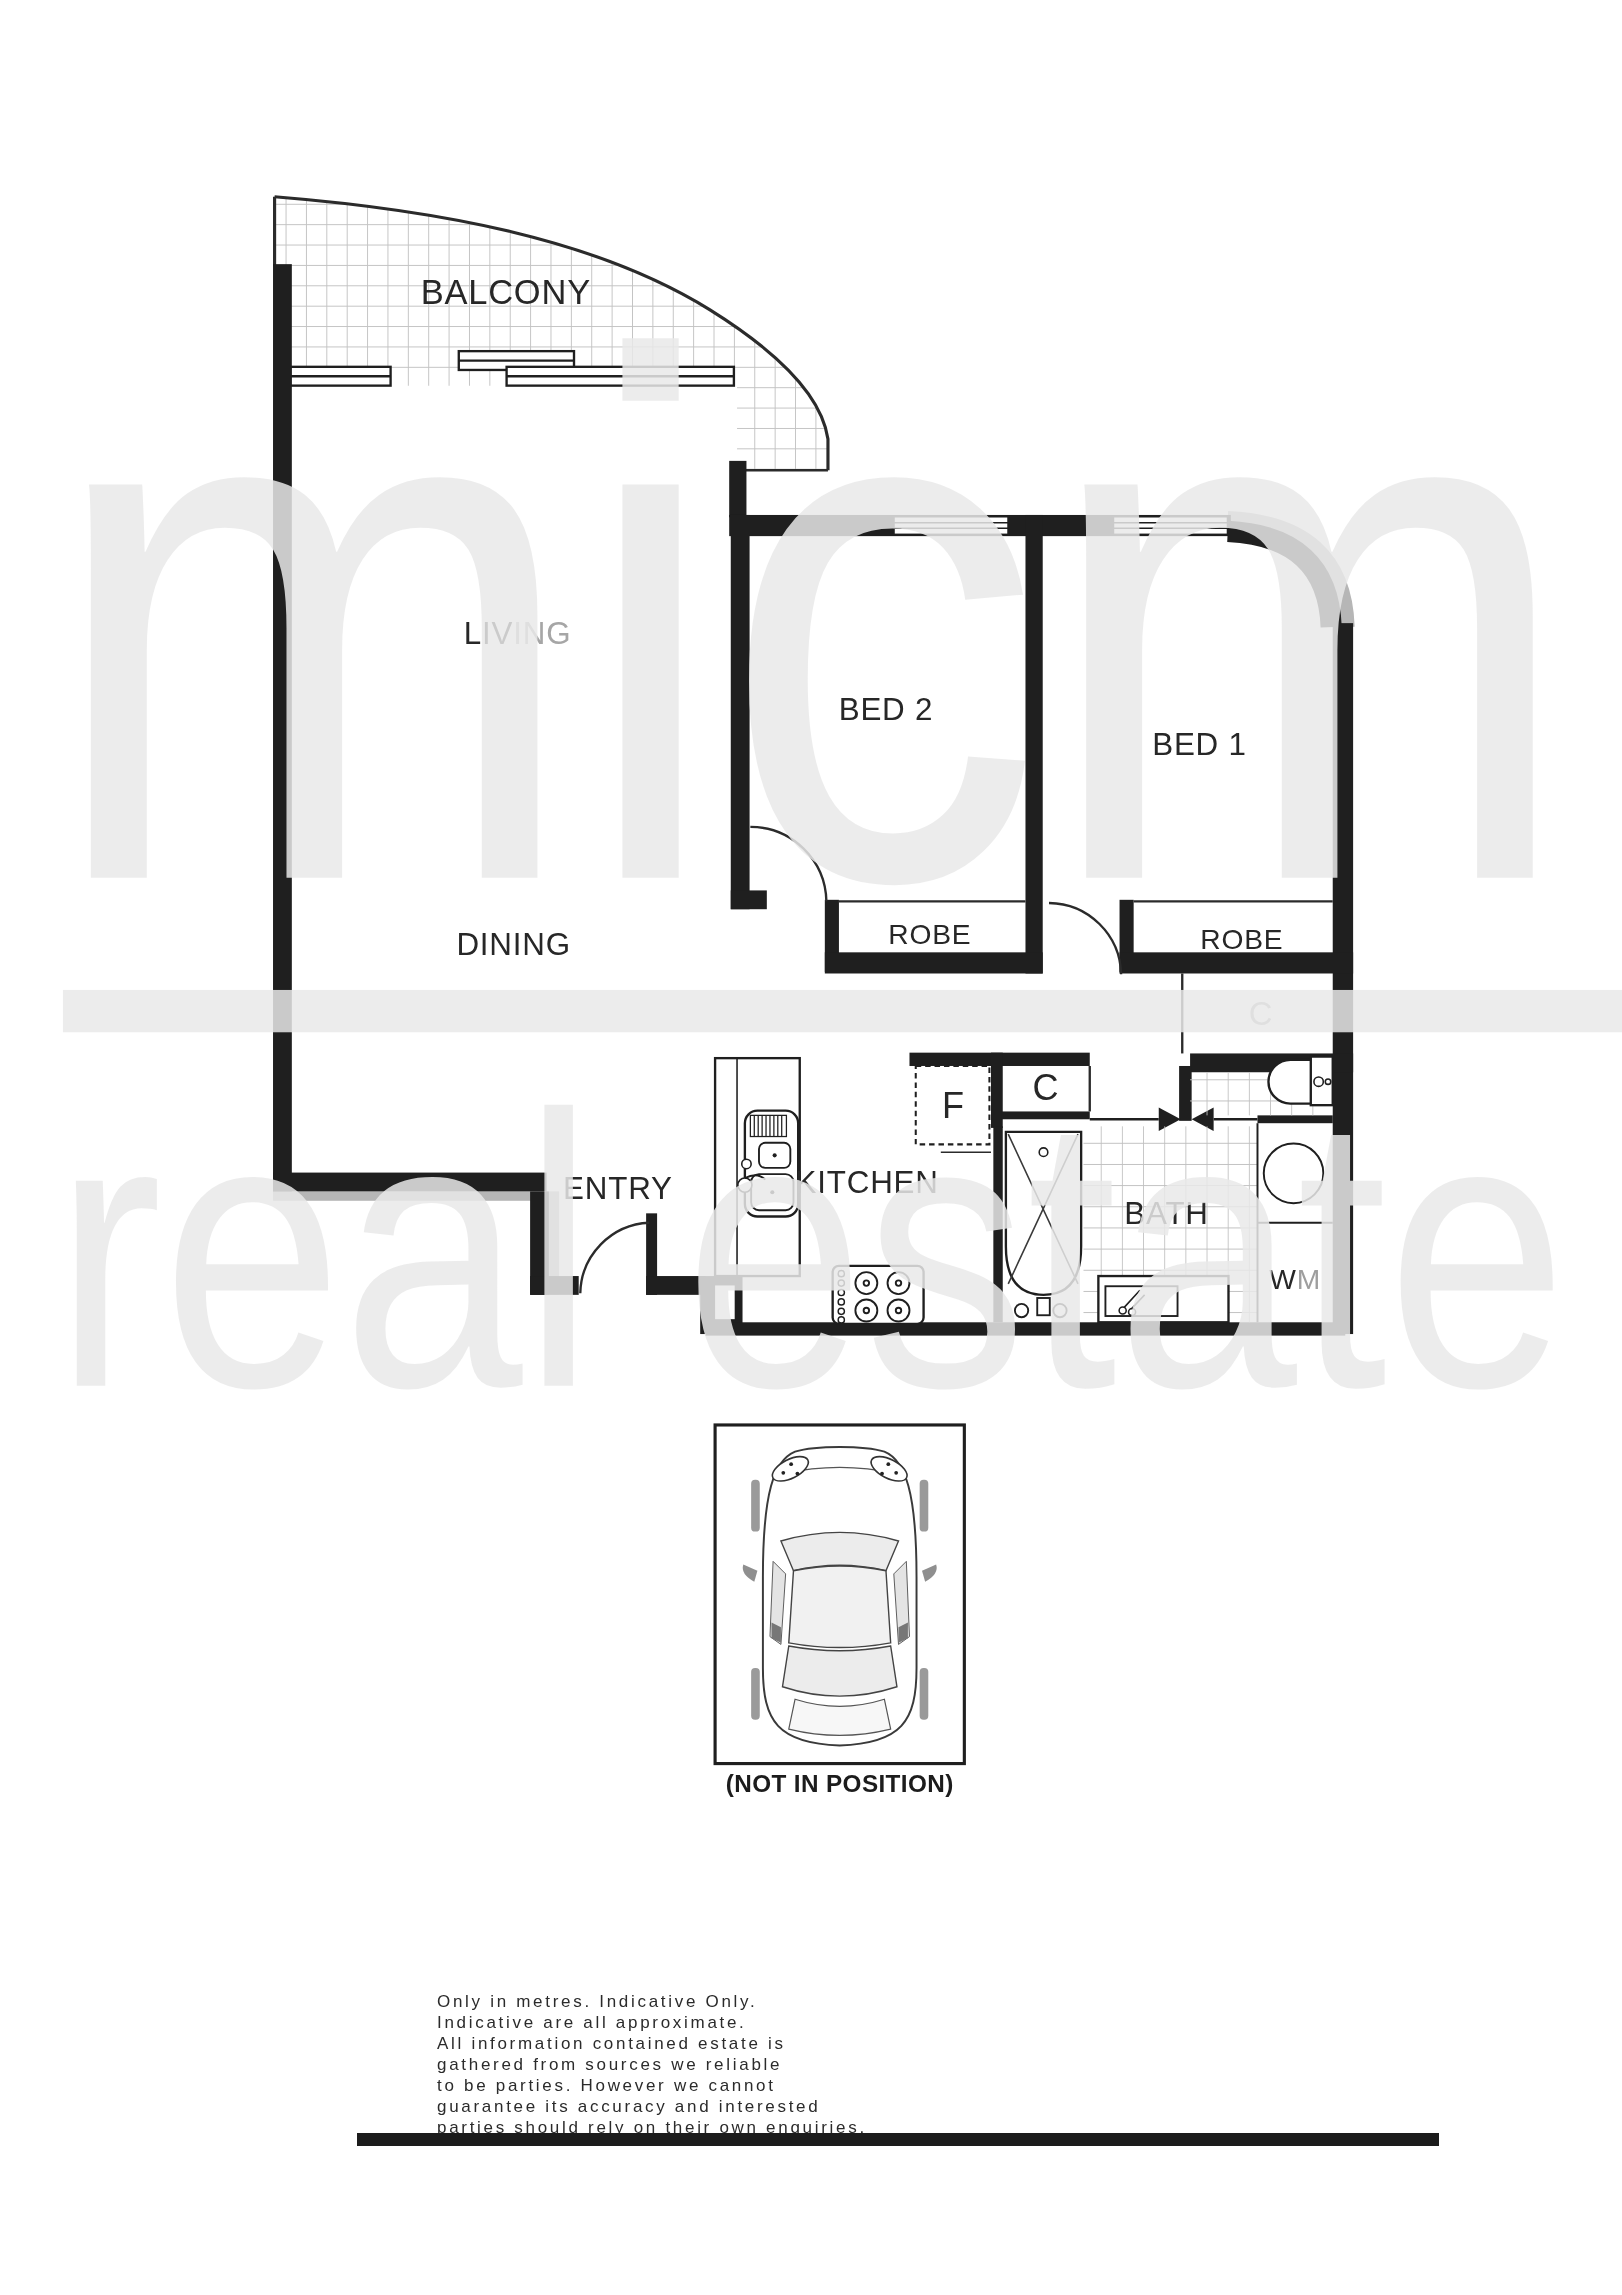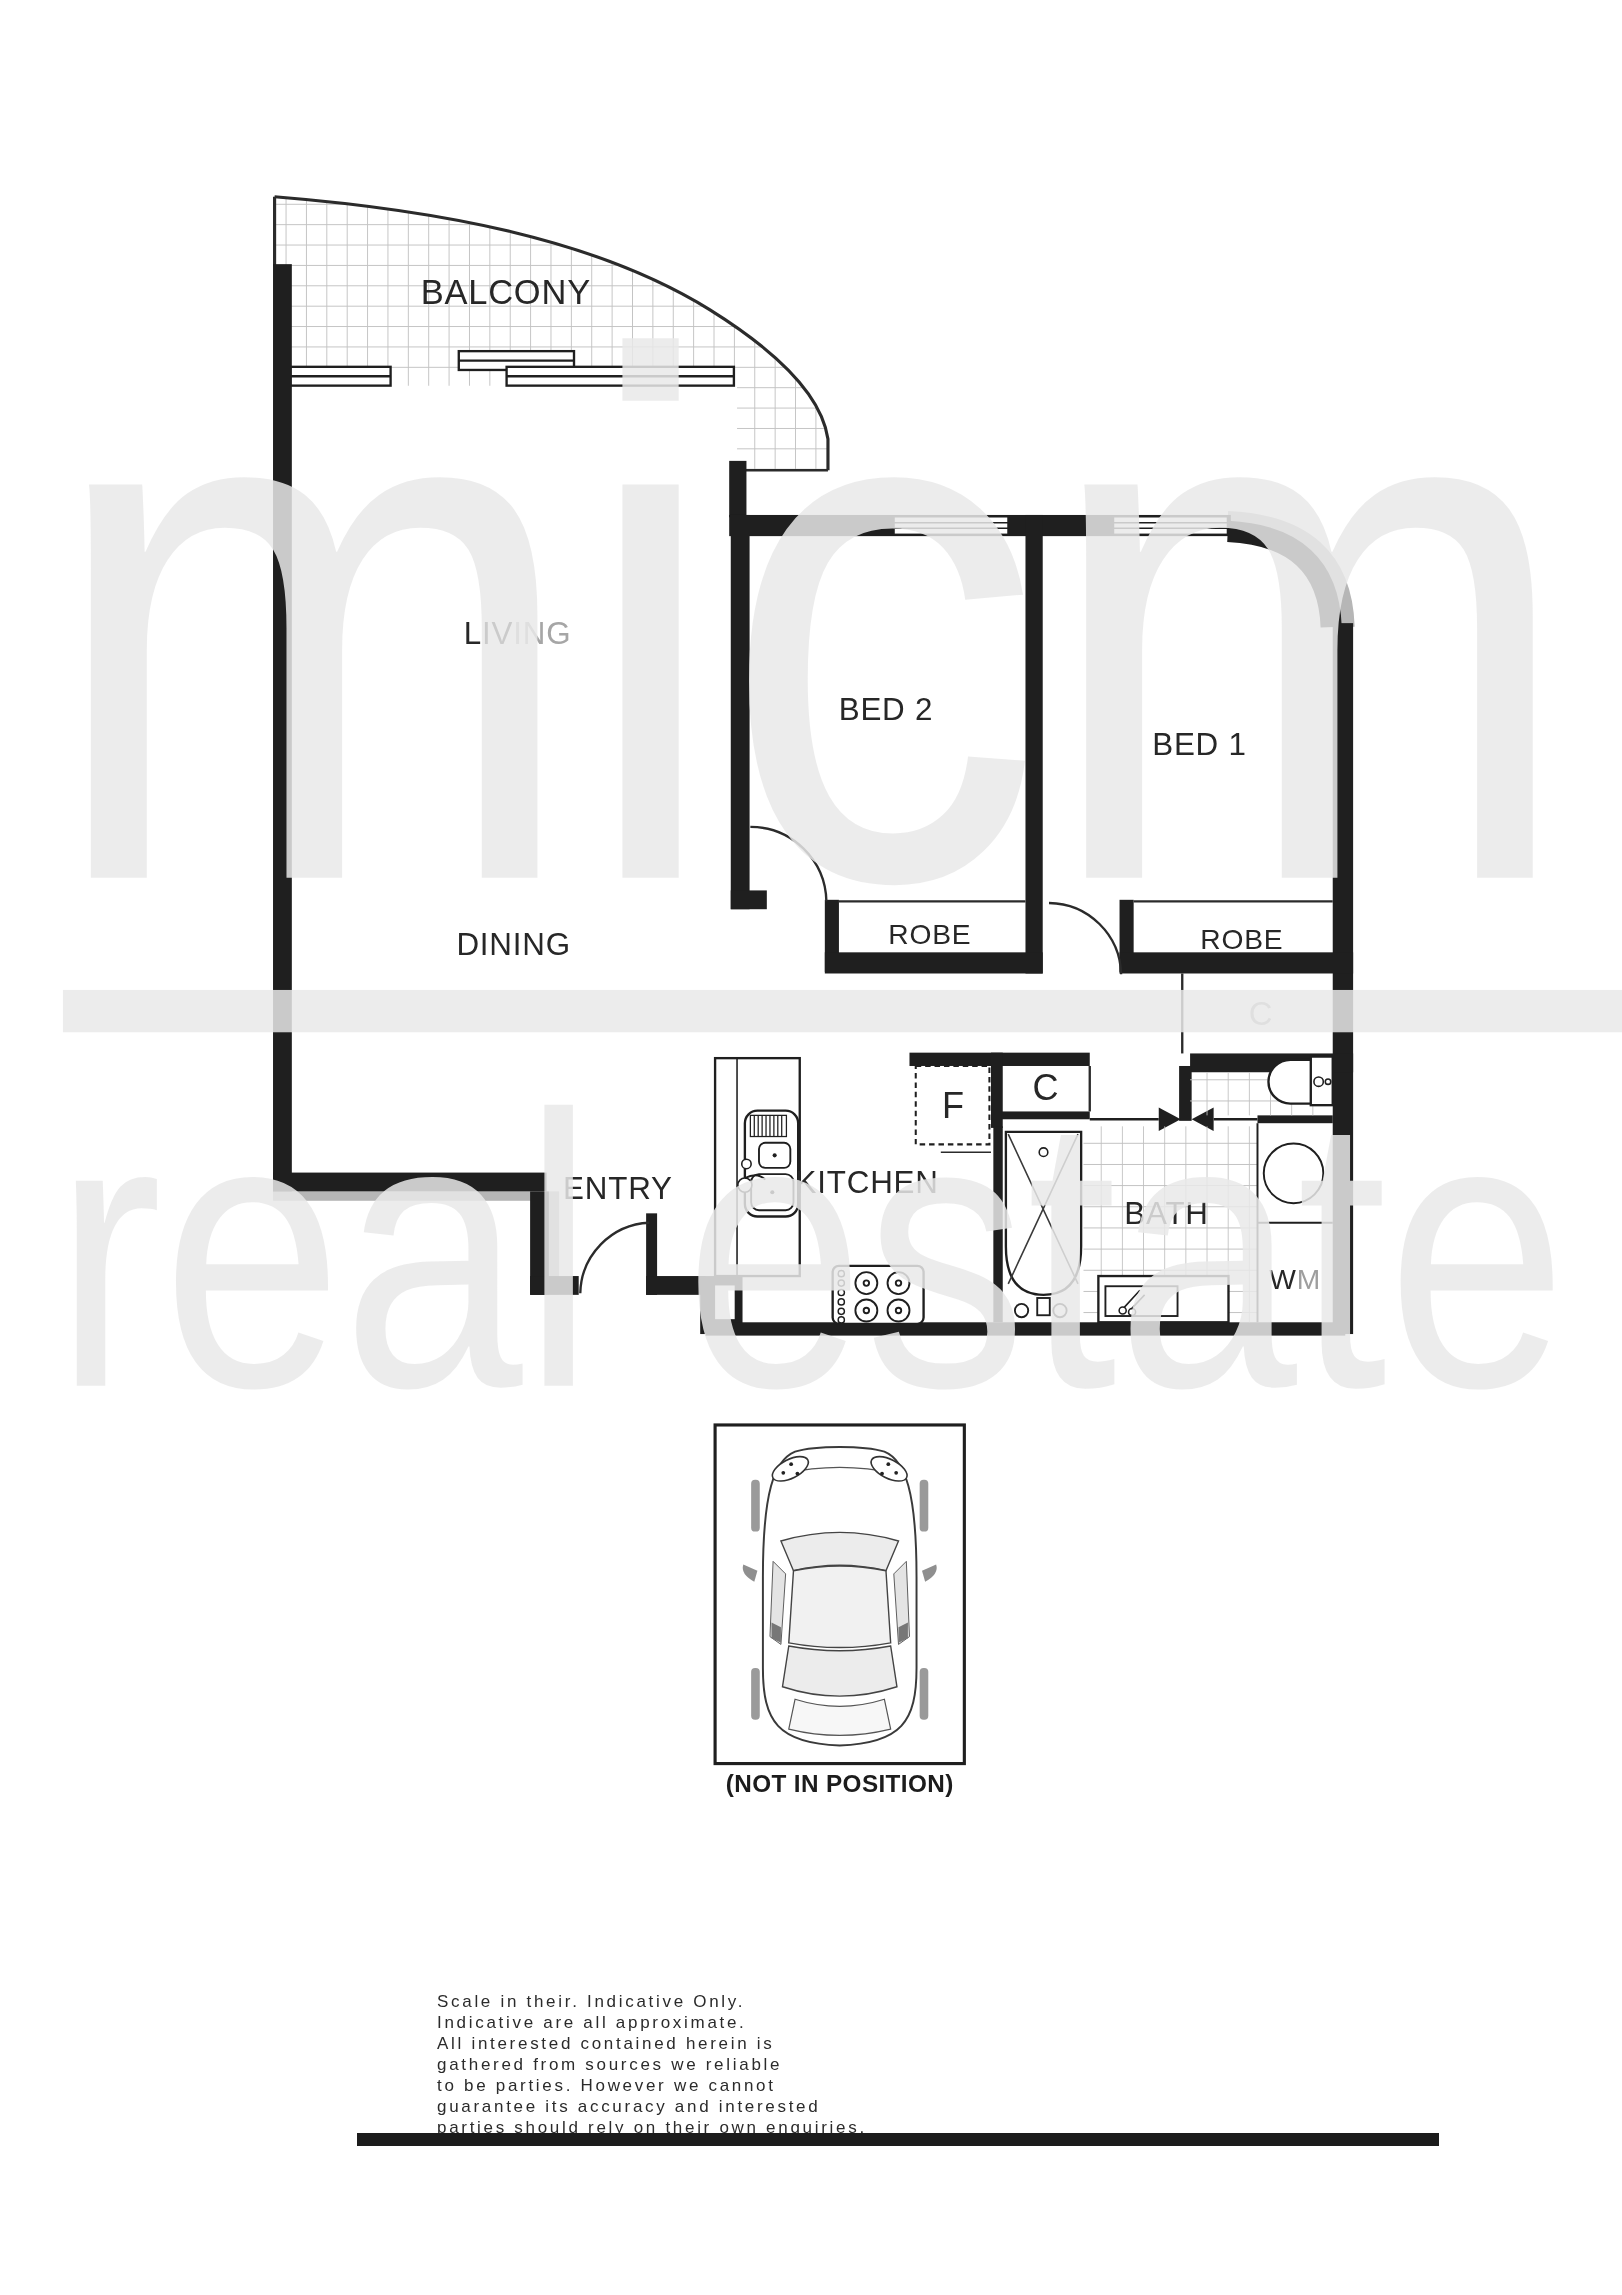--- a/index.html
+++ b/index.html
@@ -250,23 +250,23 @@
       <path d="M1180,2018 Q1198,2008 1194,1996 L1176,2004 Z" fill="#8f8f8f"></path>
       <path d="M984,2070 l12,6 l0,20 l-12,-6 Z" fill="#777777"></path>
       <path d="M1158,2070 l-12,6 l0,20 l12,-6 Z" fill="#777777"></path>
       <path d="M1014,2168 Q1071,2186 1128,2168 L1136,2206 Q1071,2222 1006,2206 Z" fill="#f7f7f7" stroke="#555555" stroke-width="1.5"></path>
     </g>
     <text x="1071" y="2286" font-size="31" font-weight="600" text-anchor="middle" fill="#1c1c1c" letter-spacing="0.5">(NOT IN POSITION)</text>
   </g>
 </svg>
 
 <div id="disclaimer">
-  <div>Scale in their. Indicative Only.</div>
+  <div>Only in metres. Indicative Only.</div>
   <div>Indicative are all approximate.</div>
-  <div>All interested contained herein is</div>
+  <div>All information contained estate is</div>
   <div>gathered from sources we reliable</div>
   <div>to be parties. However we cannot</div>
   <div>guarantee its accuracy and interested</div>
   <div>parties should rely on their own enquiries.</div>
 </div>
 
 <div id="footer-bar"></div>
 
 
 </body></html>

